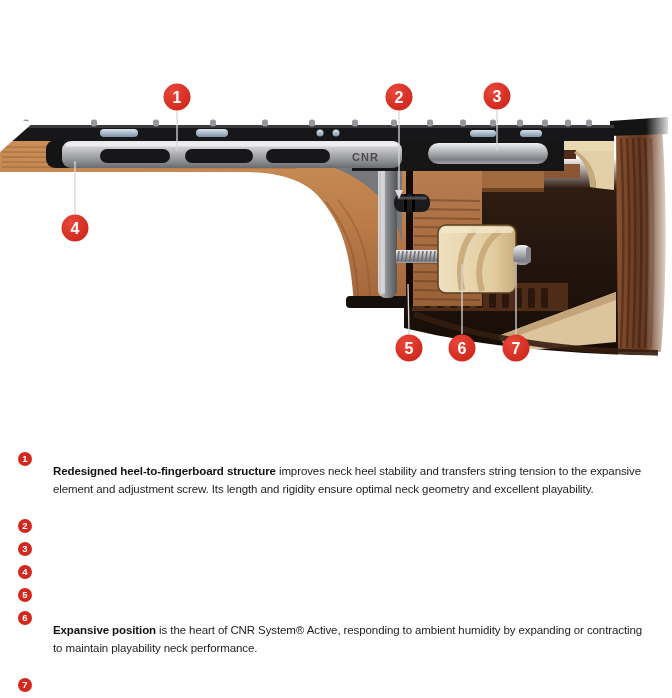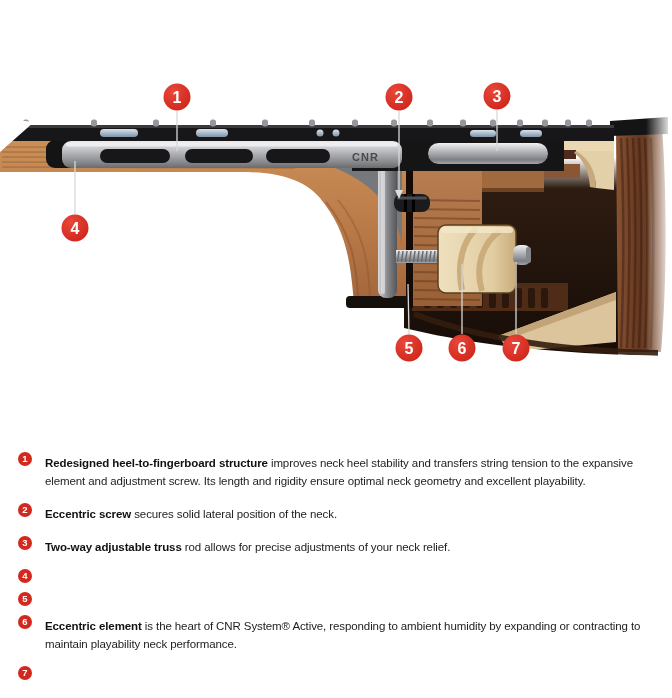--- a/index.html
+++ b/index.html
@@ -12,21 +12,21 @@
 
   .legend{position:absolute;left:18px;top:450px;width:642px;}
   .legend-item{display:flex;align-items:flex-start;gap:9px;margin-bottom:7px;}
   .badge{
     flex:0 0 auto;width:14px;height:14px;border-radius:50%;
     background:#d3281e;color:#ffffff;font-size:9.5px;font-weight:bold;
     display:flex;align-items:center;justify-content:center;margin-top:2px;
     line-height:1;
   }
   .legend-text{
-    margin:4px;font-size:11.5px;line-height:18px;color:#1d1d1b;
+    margin:12px;font-size:11.5px;line-height:18px;color:#1d1d1b;
     white-space:pre-line;letter-spacing:-0.1px;
   }
   .legend-text b{font-weight:bold;color:#111110;}
 </style>
 </head>
 <body>
 
 <div class="stage">
 
   <div class="diagram-wrap">
@@ -298,33 +298,31 @@
   </svg>
   </div>
 
   <div class="legend">
     <div class="legend-item">
       <span class="badge">1</span>
       <p class="legend-text"><b>Redesigned heel-to-fingerboard structure</b><span> improves neck heel stability and transfers string tension to the expansive element and adjustment screw. Its length and rigidity ensure optimal neck geometry and excellent playability.</span></p>
     </div>
     <div class="legend-item">
       <span class="badge">2</span>
-      <p class="legend-text"><b>Eccentric screw</b><span> secures solid lateral position of the neck.</span></p>
     </div>
     <div class="legend-item">
       <span class="badge">3</span>
-      <p class="legend-text"><b>Two-way adjustable truss</b><span> rod allows for precise adjustments of your neck relief.</span></p>
     </div>
     <div class="legend-item">
       <span class="badge">4</span>
     </div>
     <div class="legend-item">
       <span class="badge">5</span>
     </div>
     <div class="legend-item">
       <span class="badge">6</span>
-      <p class="legend-text"><b>Eccentric element</b><span> is the heart of CNR System® Active, responding to ambient humidity by expanding or contracting to maintain playability neck performance.</span></p>
+      <p class="legend-text"><b>Expansive position</b><span> is the heart of CNR System® Active, responding to ambient humidity by expanding or contracting to maintain playability neck performance.</span></p>
     </div>
     <div class="legend-item">
       <span class="badge">7</span>
     </div>
   </div>
 </div>
 
 </body></html>

